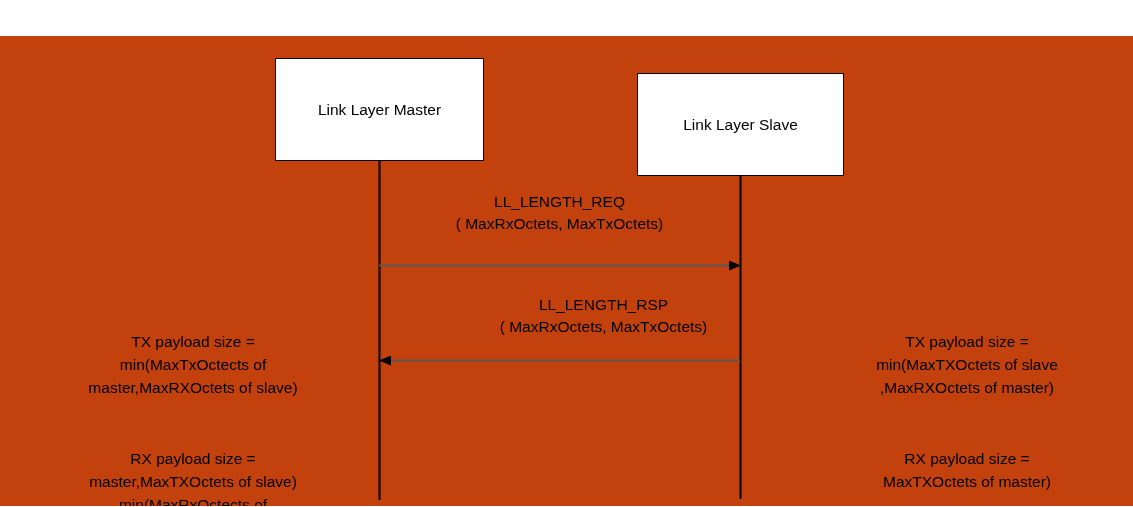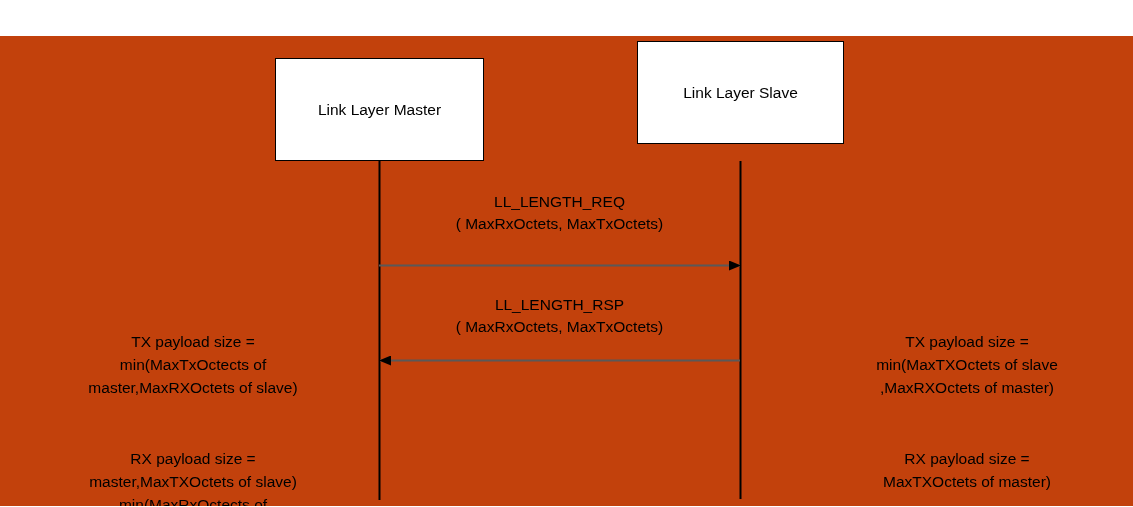--- a/index.html
+++ b/index.html
@@ -43,41 +43,42 @@
     white-space: nowrap;
   }
   #master-box {
     left: 275px;
     top: 22px;
     width: 209px;
     height: 103px;
   }
   #slave-box {
     left: 637px;
-    top: 5px;
+    top: 37px;
     width: 207px;
     height: 103px;
   }
   .msg-label {
     position: absolute;
     text-align: center;
     font-size: 15.5px;
     line-height: 22px;
     color: #000000;
     white-space: nowrap;
   }
   #msg-req-label {
     left: 379px;
     top: 155px;
     width: 361px;
   }
   #msg-rsp-label {
     left: 379px;
     top: 258px;
     width: 361px;
+    padding-left: 44px;
   }
   .note {
     position: absolute;
     text-align: center;
     font-size: 15.5px;
     line-height: 23px;
     color: #000000;
     white-space: nowrap;
     padding-left: 13px;
   }

